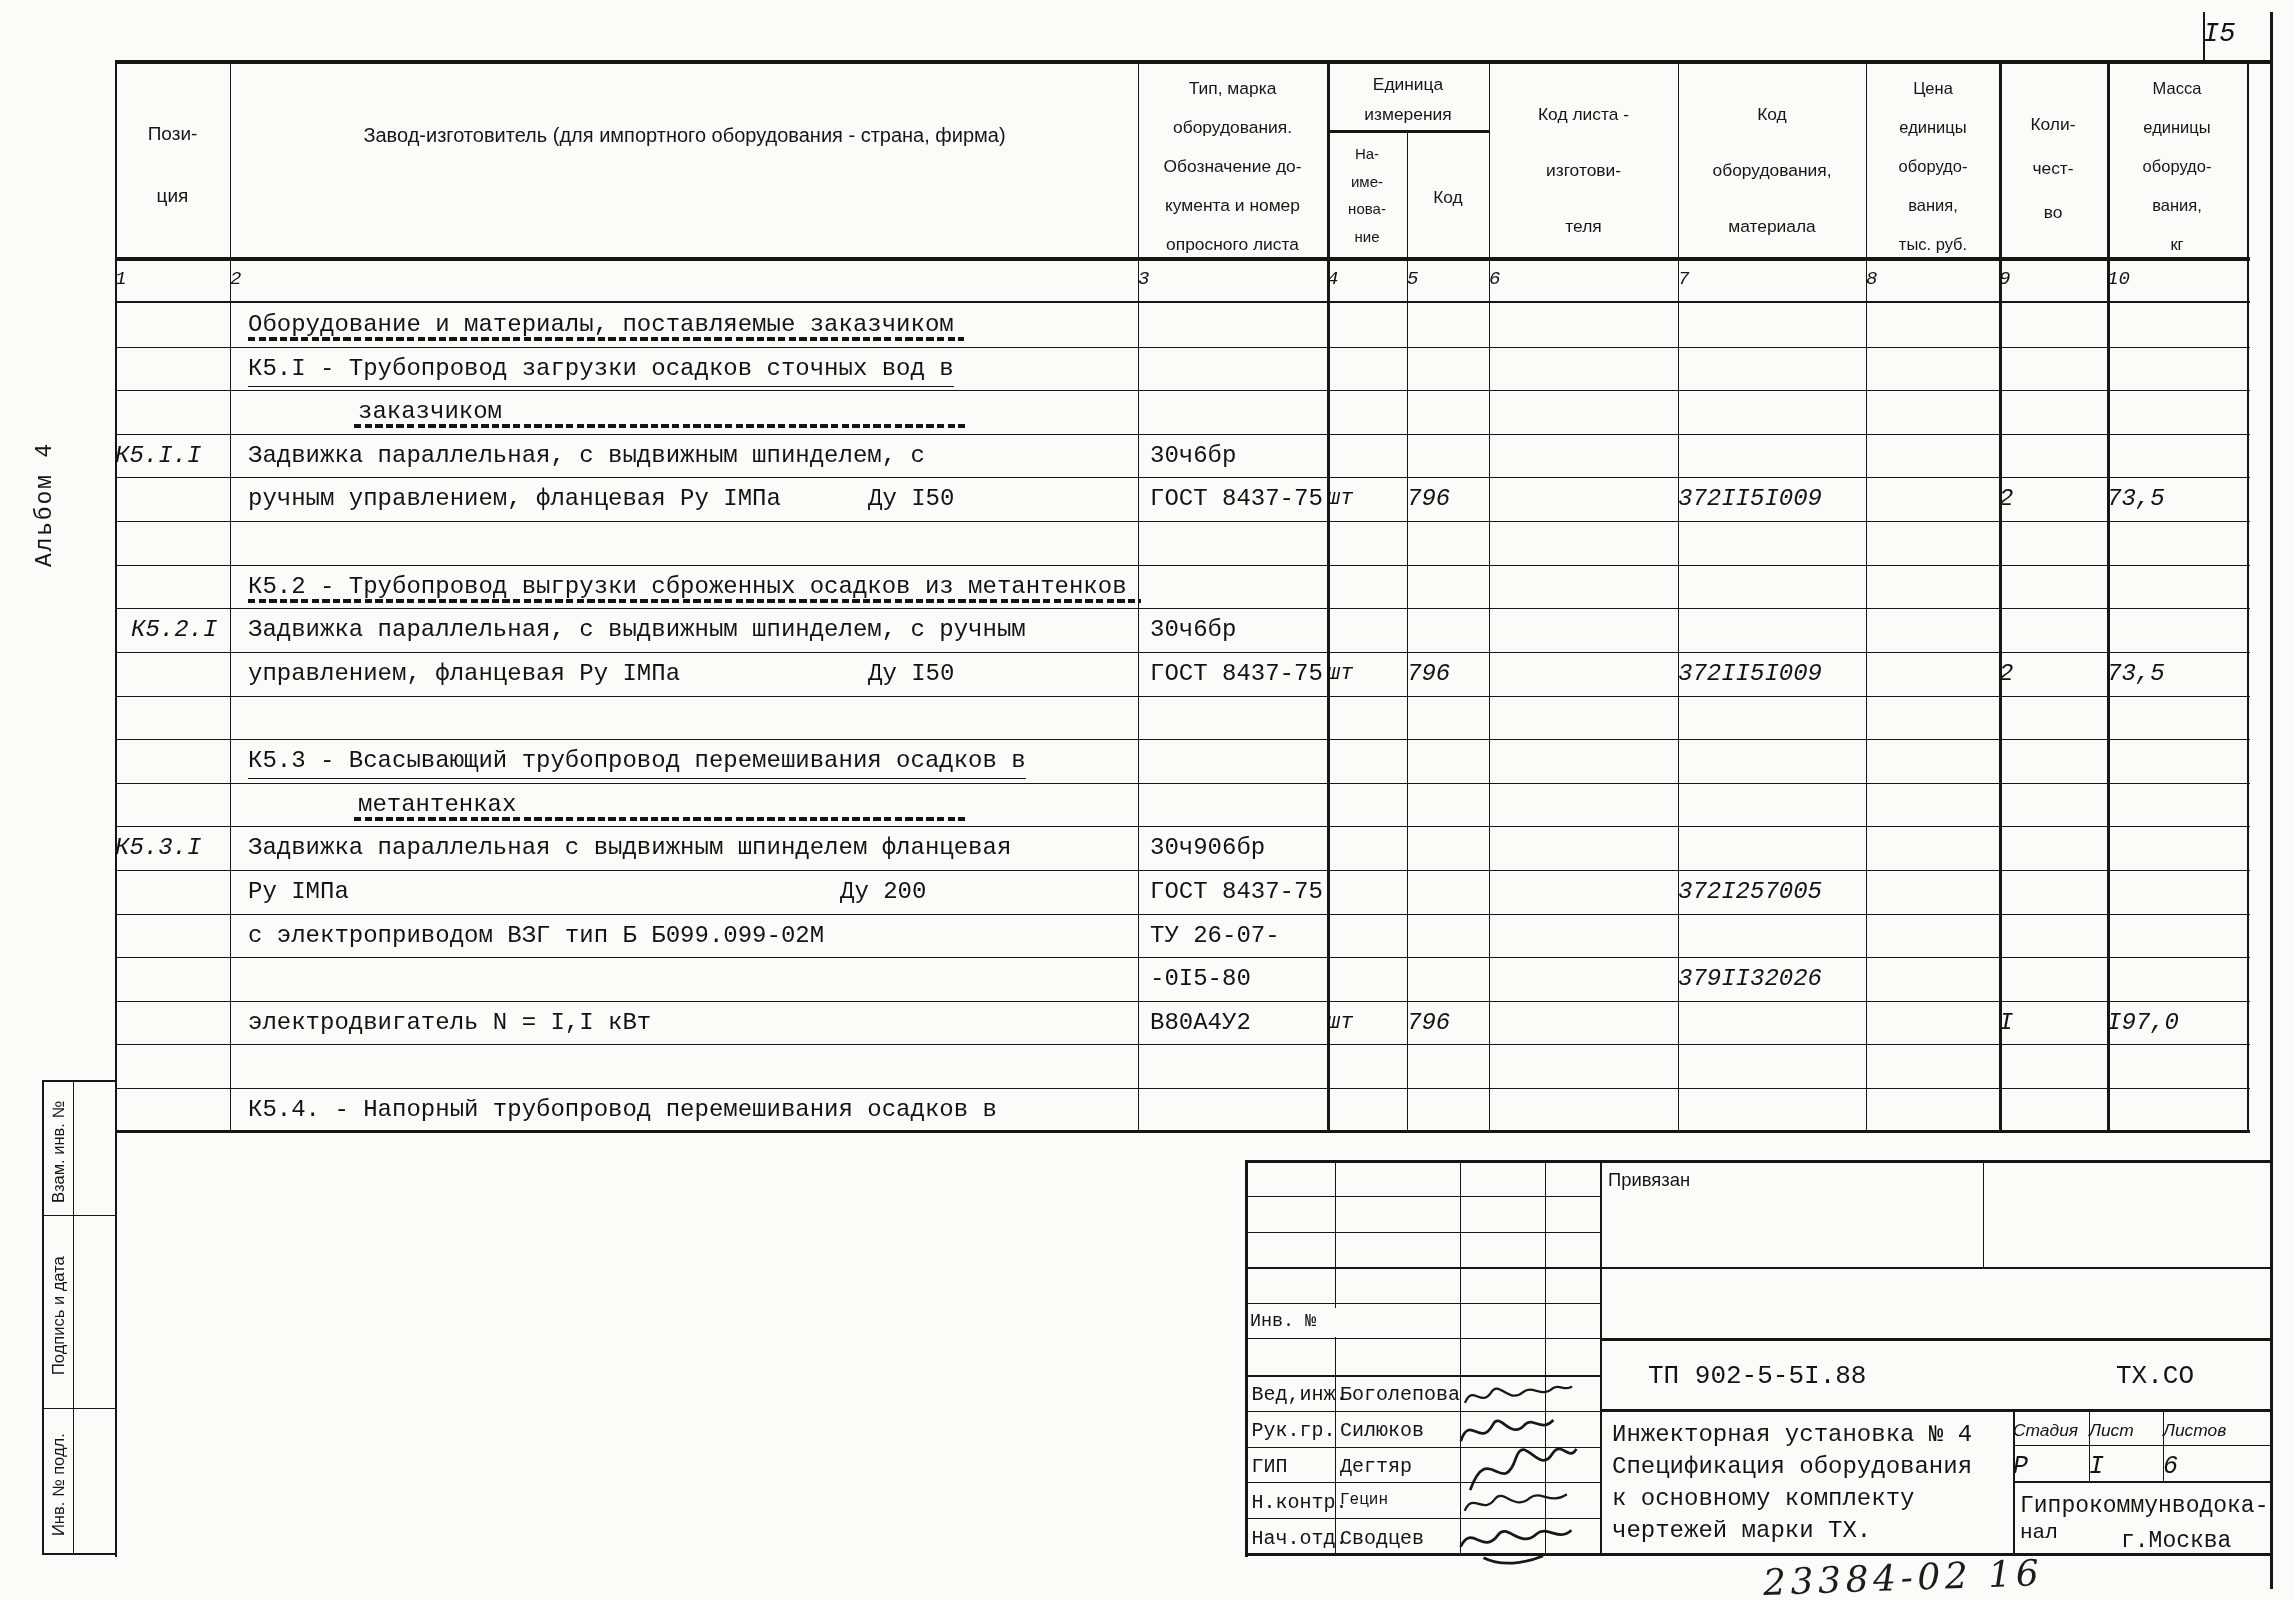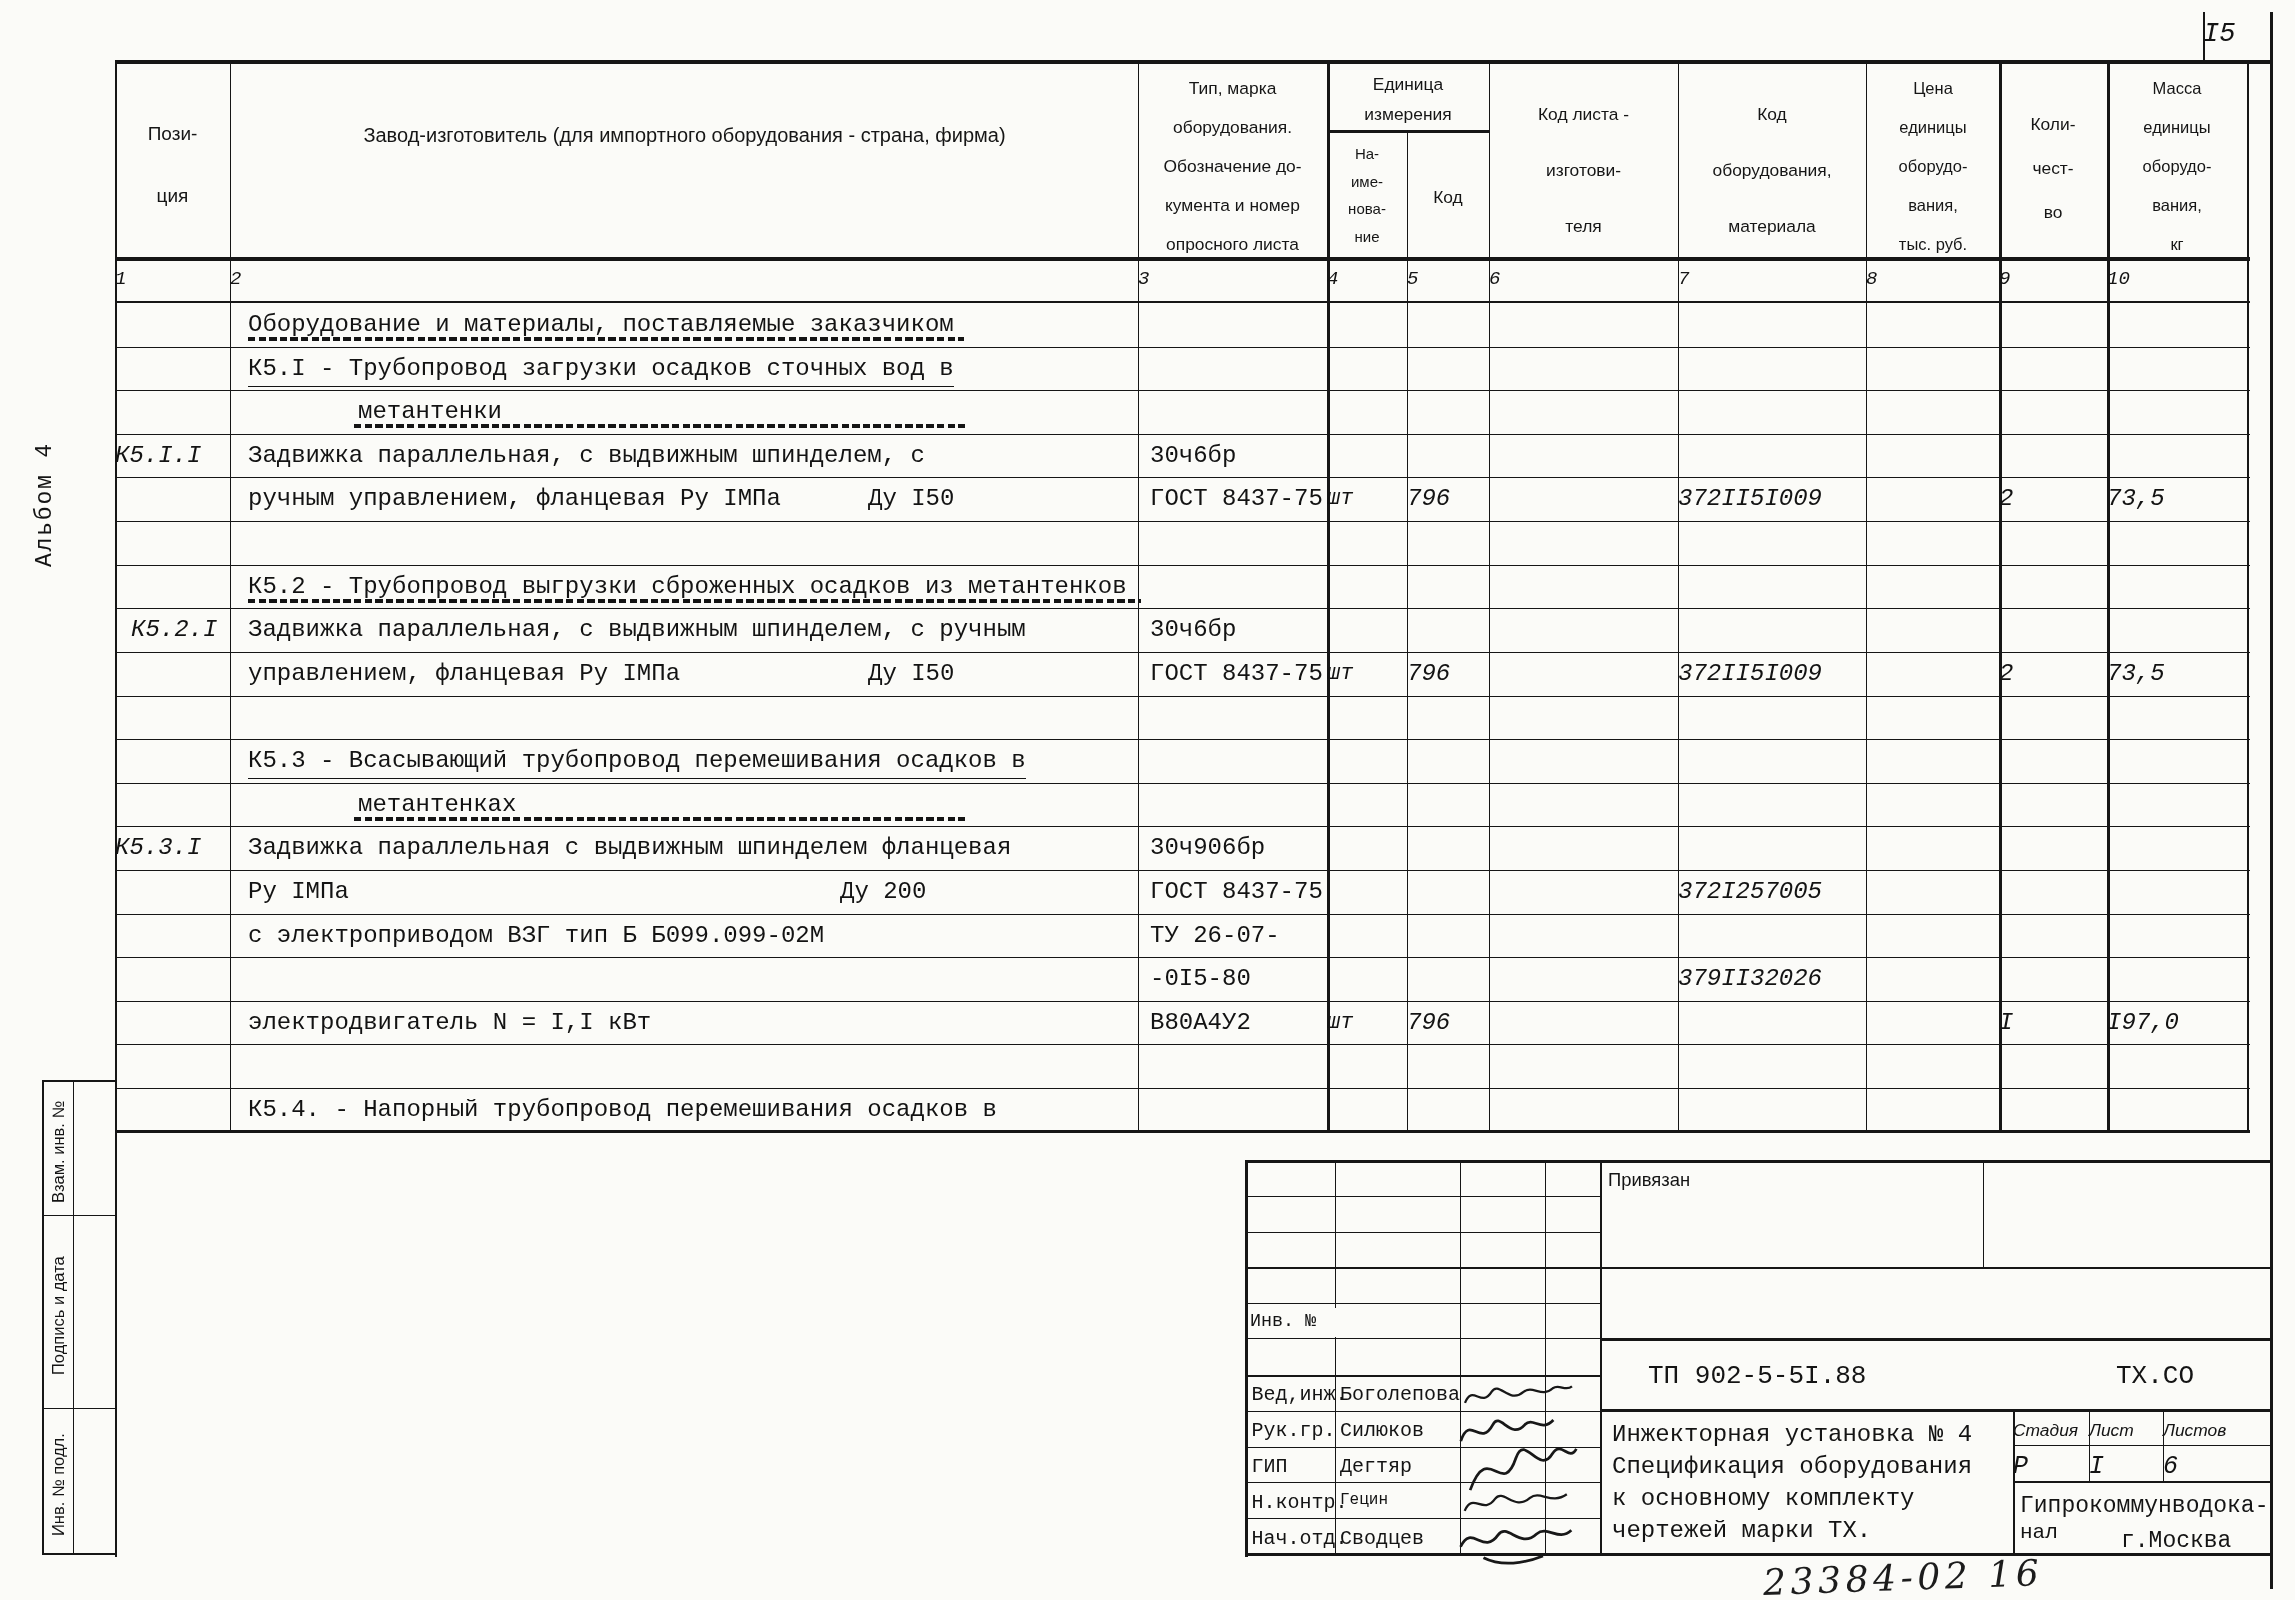--- a/index.html
+++ b/index.html
@@ -228,21 +228,21 @@
     <div class="txt mono ctr" style="left: 1327px; top: 259px; width: 80px; height: 41px; line-height: 41px; font-size: 19px;">4</div>
     <div class="txt mono ctr" style="left: 1407px; top: 259px; width: 82px; height: 41px; line-height: 41px; font-size: 19px;">5</div>
     <div class="txt mono ctr" style="left: 1489px; top: 259px; width: 189px; height: 41px; line-height: 41px; font-size: 19px;">6</div>
     <div class="txt mono ctr" style="left: 1678px; top: 259px; width: 188px; height: 41px; line-height: 41px; font-size: 19px;">7</div>
     <div class="txt mono ctr" style="left: 1866px; top: 259px; width: 134px; height: 41px; line-height: 41px; font-size: 19px;">8</div>
     <div class="txt mono ctr" style="left: 1999px; top: 259px; width: 108px; height: 41px; line-height: 41px; font-size: 19px;">9</div>
     <div class="txt mono ctr" style="left: 2107px; top: 259px; width: 141px; height: 41px; line-height: 41px; font-size: 19px;">10</div>
     <div class="cell mono" style="left: 248px; top: 303px; width: 887px; height: 44px; line-height: 44px; font-size: 24px;">Оборудование и материалы, поставляемые заказчиком</div>
     <div class="uwavy" style="left: 248px; top: 337px; width: 716px;"></div>
     <div class="cell mono" style="left: 248px; top: 347px; width: 887px; height: 44px; line-height: 44px; font-size: 24px;"><span class="usolid">К5.I - Трубопровод загрузки осадков сточных вод в</span></div>
-    <div class="cell mono" style="left: 358px; top: 390px; width: 777px; height: 44px; line-height: 44px; font-size: 24px;">метантенки</div>
+    <div class="cell mono" style="left: 358px; top: 390px; width: 777px; height: 44px; line-height: 44px; font-size: 24px;">заказчиком</div>
     <div class="uwavy" style="left: 354px; top: 424px; width: 611px;"></div>
     <div class="cell mono ctr" style="left: 115px; top: 434px; width: 115px; height: 44px; line-height: 44px; font-size: 24px;">К5.I.I</div>
     <div class="cell mono" style="left: 248px; top: 434px; width: 887px; height: 44px; line-height: 44px; font-size: 24px;">Задвижка параллельная, с выдвижным шпинделем, с</div>
     <div class="cell mono" style="left: 1150px; top: 434px; width: 175px; height: 44px; line-height: 44px; font-size: 24px;">30ч6бр</div>
     <div class="cell mono" style="left: 248px; top: 477px; width: 887px; height: 44px; line-height: 44px; font-size: 24px;">ручным управлением, фланцевая Ру IМПа</div>
     <div class="cell mono" style="left: 868px; top: 477px; width: 257px; height: 44px; line-height: 44px; font-size: 24px;">Ду I50</div>
     <div class="cell mono" style="left: 1150px; top: 477px; width: 175px; height: 44px; line-height: 44px; font-size: 24px;">ГОСТ 8437-75</div>
     <div class="cell mono ctr" style="left: 1327px; top: 477px; width: 80px; height: 44px; line-height: 44px; font-size: 22px;">шт</div>
     <div class="cell mono ctr" style="left: 1407px; top: 477px; width: 82px; height: 44px; line-height: 44px; font-size: 24px;">796</div>
     <div class="cell mono ctr" style="left: 1678px; top: 477px; width: 188px; height: 44px; line-height: 44px; font-size: 24px;">372II5I009</div>

